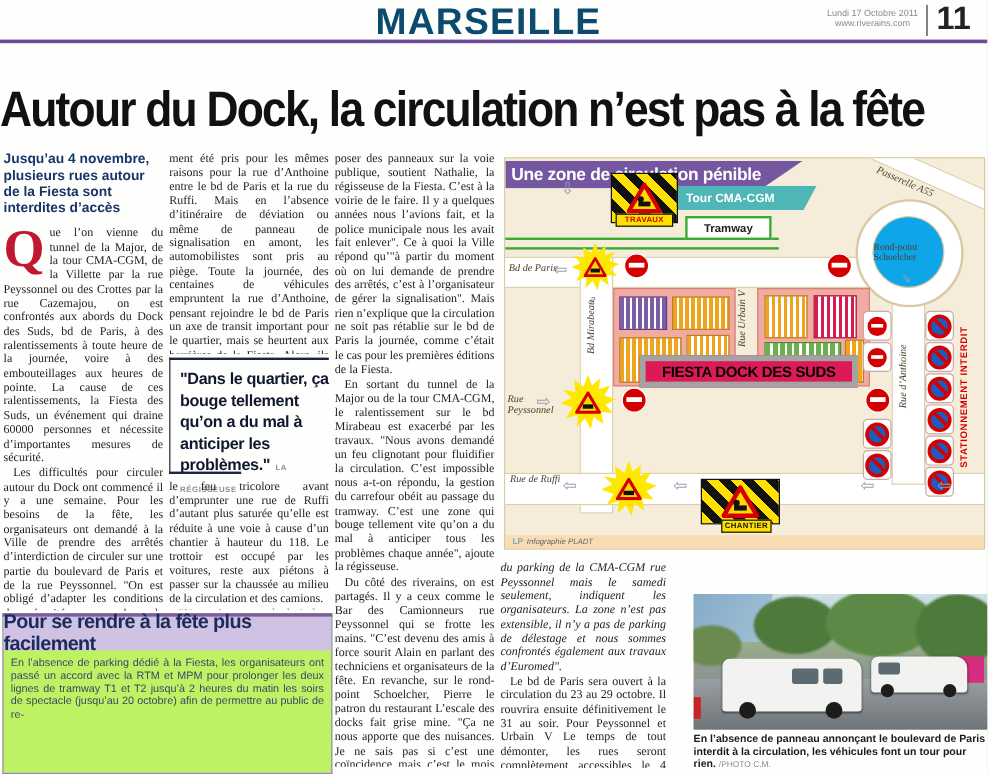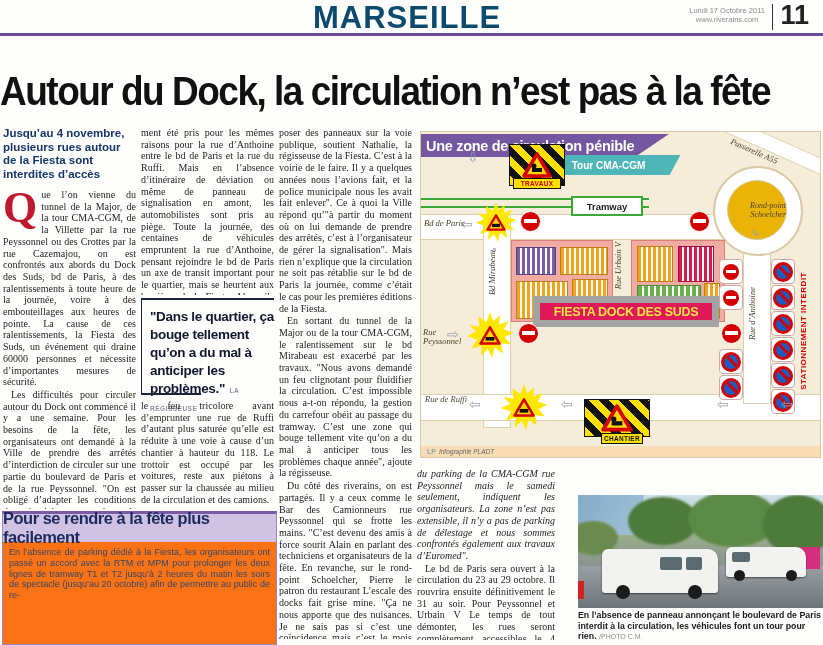--- a/index.html
+++ b/index.html
@@ -28,48 +28,48 @@
   .standfirst{font-family:"Liberation Sans",sans-serif;font-size:11.5px;font-weight:bold;color:#15356b;
               line-height:13.5px;text-align:left;margin:0 0 8px 0;}
   .dropcap{float:left;font-family:"Liberation Serif",serif;font-size:44px;line-height:34px;
            font-weight:bold;color:#c0182e;margin:2px 4px 0 0;}
   .quote-box{position:absolute;left:141px;top:298px;width:133px;height:97px;
              border-top:2px solid #1b2440;border-left:1px solid #1b2440;padding:7px 0 0 8px;box-sizing:border-box;}
   .quote-text{font-size:13.5px;font-weight:bold;line-height:16px;color:#10172e;letter-spacing:-0.3px;}
   .quote-attr{font-size:6.5px;font-weight:bold;color:#8d8d9d;letter-spacing:0.5px;}
   .quote-underline{position:absolute;left:141px;top:393px;width:60px;height:2px;background:#1b2440;}
   
-  .infobox{position:absolute;left:2px;top:511px;width:273px;height:130px;background:#f97316;
+  .infobox{position:absolute;left:2px;top:511px;width:273px;height:130px;background:#bef264;
            border:1px solid #a globe;}
   .infobox{border:1px solid #9b86c0;border-top:3px solid #7a5ba5;}
   .infobox-title{height:28px;background:#cfc2e2;display:flex;align-items:center;justify-content:center;
                  font-size:16.5px;font-weight:bold;color:#1c2a5e;letter-spacing:-0.5px;}
   .infobox-cols{display:flex;gap:8px;padding:5px 6px;}
   .infobox-col{flex:1;font-size:9px;line-height:10.8px;color:#3a4663;text-align:justify;}
   
   .map{position:absolute;left:420px;top:131px;width:401px;height:327px;background:#f5edd9;
        border:1px solid #d9c9a4;box-sizing:border-box;overflow:hidden;}
   .road{position:absolute;background:#fff;border:1px solid #ddcfa9;}
   .map-ribbon{position:absolute;left:0;top:2px;width:248px;height:23px;background:#7457a0;
               clip-path:polygon(0 0,248px 0,214px 100%,0 100%);display:flex;align-items:center;}
   .map-title{color:#fff;font-weight:bold;font-size:14.5px;letter-spacing:-0.3px;padding-left:5px;}
   .tour{position:absolute;left:122px;top:23px;width:132px;height:20px;background:#4fb6b8;
         transform:skewX(-28deg);display:flex;align-items:center;justify-content:center;}
   .tour span{transform:skewX(28deg);color:#fff;font-weight:bold;font-size:10px;}
   .tramway-box{position:absolute;left:150px;top:48px;width:68px;height:16px;background:#fff;
                border:2px solid #3aaa35;display:flex;align-items:center;justify-content:center;
-               font-size:9.5px;font-weight:bold;color:#222;margin-top:16px;}
+               font-size:9.5px;font-weight:bold;color:#222;}
   .tramline{position:absolute;left:0;top:66px;width:228px;height:6px;border-top:2px solid #3aaa35;
             border-bottom:2px solid #3aaa35;}
   .map-label{position:absolute;font-family:"Liberation Serif",serif;font-style:italic;
              font-size:8.5px;color:#4a3f2c;}
   .vlabel{writing-mode:vertical-rl;transform:rotate(180deg);}
   .fiesta-banner{position:absolute;left:112px;top:164px;width:172px;height:17px;background:#dd1a57;
-                 border:7px solid #a3a3a3;display:flex;align-items:center;justify-content:center;
-                 color:#fde047;font-weight:bold;font-size:12.5px;letter-spacing:-0.3px;}
+                 border:5px solid #a3a3a3;display:flex;align-items:center;justify-content:center;
+                 color:#000000;font-weight:bold;font-size:12.5px;letter-spacing:-0.3px;}
   .pink-zone{position:absolute;background:#f0aba3;border:1px solid #d87f77;}
   .tent{position:absolute;}
   .t-orange{background:repeating-linear-gradient(90deg,#f0a31d 0 3px,#fff 3px 5px);border:1px solid #c07f10;}
   .t-purple{background:repeating-linear-gradient(90deg,#7b5ca8 0 3px,#fff 3px 5px);border:1px solid #5a3f85;}
   .t-red{background:repeating-linear-gradient(90deg,#d81b4f 0 3px,#fff 3px 5px);border:1px solid #a80f40;}
   .t-green{background:repeating-linear-gradient(90deg,#6ab04c 0 4px,#fff 4px 6px);border:1px solid #4c8a33;}
   .no-entry{position:absolute;width:19px;height:19px;border-radius:50%;background:#d40000;border:1px solid #fff;}
   .no-entry::after{content:"";position:absolute;left:3px;right:3px;top:7px;height:4px;background:#fff;}
   .sign-sq{position:absolute;width:22px;height:23px;background:#fff;border:1px solid #c9a9a9;border-radius:4px;
            display:flex;align-items:center;justify-content:center;}
@@ -82,22 +82,22 @@
      display:flex;align-items:center;justify-content:center;}
   .striped-sign{position:absolute;background:repeating-linear-gradient(45deg,#ffe000 0 7px,#111 7px 14px);
                 border:1px solid #111;display:flex;align-items:center;justify-content:center;}
   .sign-band{position:absolute;background:#ffe000;border:1px solid #111;color:#c00;font-weight:bold;
              font-size:6.5px;display:flex;align-items:center;justify-content:center;letter-spacing:0.3px;}
   .band-chantier{color:#111;}
   .arrow{position:absolute;color:#9aa0b4;font-size:14px;line-height:14px;}
   .rondpoint-outer{position:absolute;left:292px;top:34px;width:86px;height:86px;border-radius:50%;
                    background:#fff;border:2px solid #d9c9a4;}
   .rondpoint-inner{position:absolute;left:306px;top:48px;width:58px;height:58px;border-radius:50%;
-                   background:#eab308;border:1px solid #d9c9a4;display:flex;align-items:center;justify-content:center;
-                   text-align:right;font-family:"Liberation Serif",serif;font-style:italic;font-size:8px;color:#4a3f2c;line-height:9px;}
+                   background:#0ea5e9;border:1px solid #d9c9a4;display:flex;align-items:center;justify-content:center;
+                   text-align:left;font-family:"Liberation Serif",serif;font-size:8px;color:#4a3f2c;line-height:9px;}
   .passerelle-road{position:absolute;left:278px;top:6px;width:150px;height:14px;background:#fff;
                    border:1px solid #ddcfa9;transform:rotate(24deg);}
   .stationnement{position:absolute;left:378px;top:140px;writing-mode:vertical-rl;transform:rotate(180deg);
                  font-size:8px;font-weight:bold;color:#d40000;letter-spacing:0.5px;}
   .map-credit{position:absolute;left:0;bottom:0;width:100%;height:11px;background:#f8dcb4;
               display:flex;align-items:center;gap:3px;padding-left:6px;box-sizing:border-box;
               font-size:6.5px;font-style:italic;color:#666;}
   .lp-logo{font-size:7px;font-weight:bold;font-style:normal;color:#8aa;}
   
   .photo{position:absolute;left:578px;top:495px;width:245px;height:113px;overflow:hidden;

